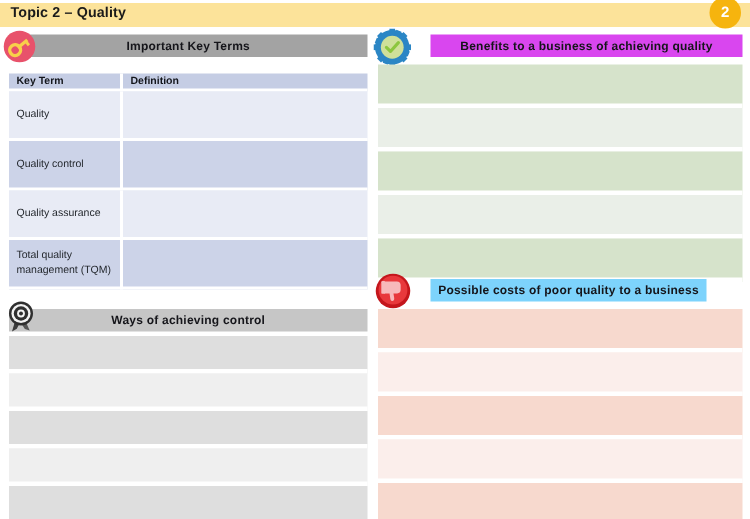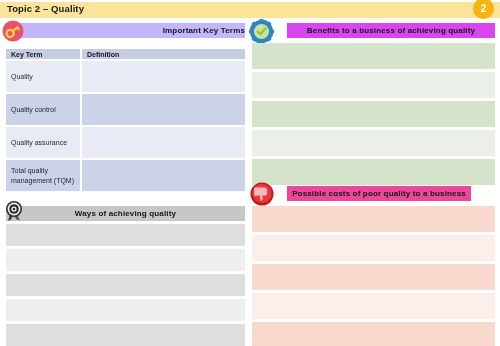--- a/index.html
+++ b/index.html
@@ -60,23 +60,23 @@
     justify-content: center;
   }
   .bar-label {
     font-size: 8px;
     font-weight: bold;
     color: #15151a;
     letter-spacing: 0.15px;
     white-space: nowrap;
   }
 
-  .bar-keyterms  { left: 6px;   top: 23px;  width: 239px; background: #c4b5fd; justify-content: flex-end; }
+  .bar-keyterms  { left: 6px;   top: 23px;  width: 239px; background: #a3a3a3; }
   .bar-benefits  { left: 287px; top: 23px;  width: 208px; background: #d946ef; }
-  .bar-costs     { left: 287px; top: 186px; width: 184px; background: #ec4899; }
+  .bar-costs     { left: 287px; top: 186px; width: 184px; background: #7dd3fc; }
   .bar-ways      { left: 6px;   top: 206px; width: 239px; background: #c6c6c6; }
 
   
   .icon-badge {
     position: absolute;
     display: flex;
     align-items: center;
     justify-content: center;
   }
   .icon-key    { left: 2px;   top: 20px;  width: 22px; height: 22px; }
@@ -211,21 +211,21 @@
 
   <div class="kt-row kt-body-row kt-row-b">
     <div class="kt-cell-term">
       <span class="kt-term-text">Total quality management (TQM)</span>
     </div>
     <div class="kt-cell-def"></div>
   </div>
 </div>
 
 <div class="bar bar-ways">
-  <span class="bar-label">Ways of achieving quality</span>
+  <span class="bar-label">Ways of achieving control</span>
 </div>
 
 <div class="icon-badge icon-rosette">
   <svg width="24" height="24" viewBox="0 0 24 24">
     <path d="M7.5 13.5 L5 22 L8.2 20.2 L10.6 15.5 Z" fill="#3b3b3b"></path>
     <path d="M13.5 13.8 L16.8 21.4 L13.6 20.4 L10.8 16.2 Z" fill="#555555"></path>
     <circle cx="11" cy="10" r="8" fill="#2f2f2f"></circle>
     <circle cx="11" cy="10" r="6.4" fill="#f2f2f2"></circle>
     <circle cx="11" cy="10" r="4.8" fill="#2f2f2f"></circle>
     <circle cx="11" cy="10" r="2.6" fill="#f2f2f2"></circle>

